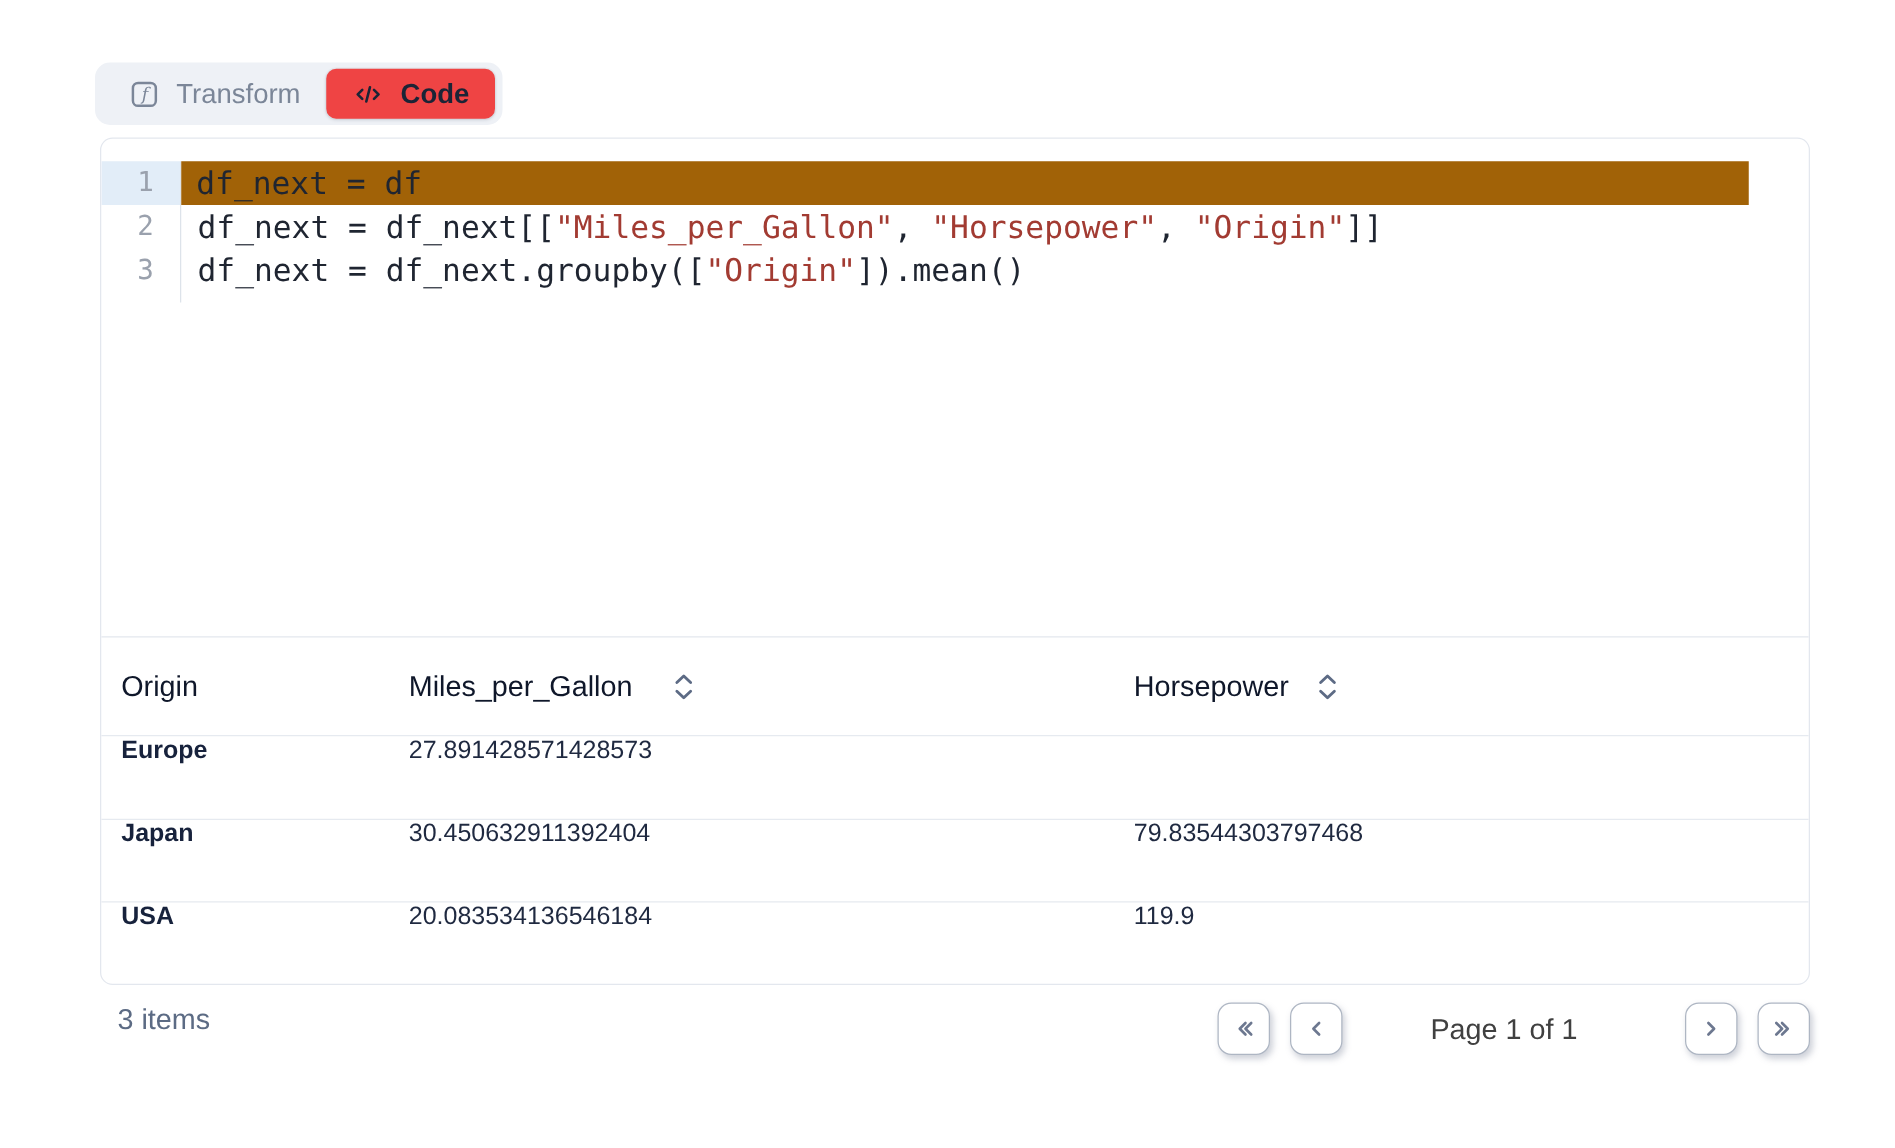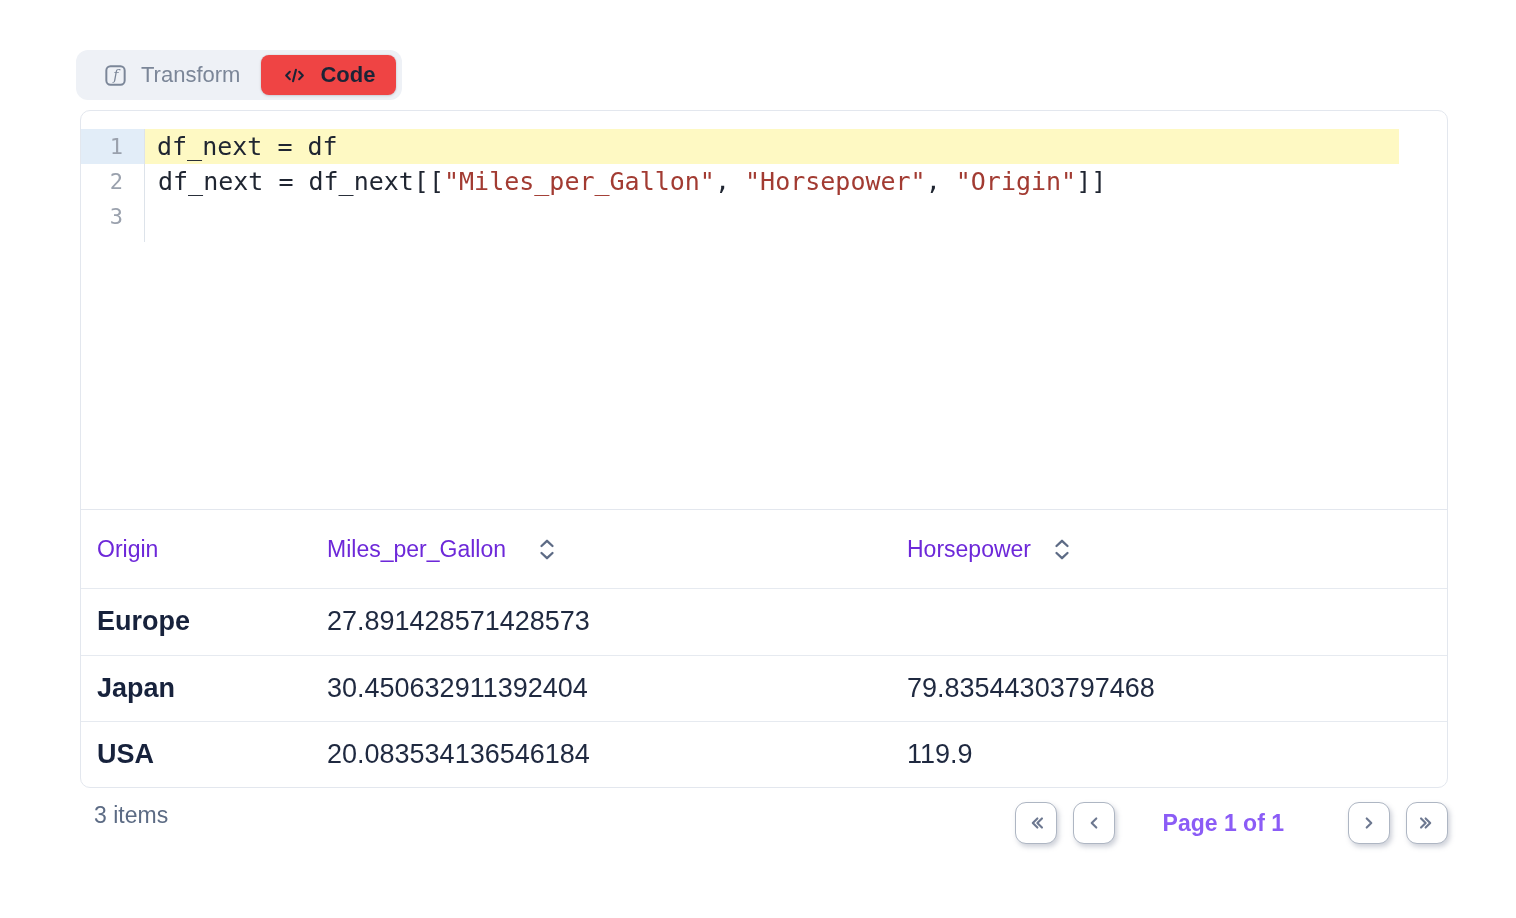--- a/index.html
+++ b/index.html
@@ -24,46 +24,46 @@
   
   .code-editor { height:399px; border-bottom:1px solid #e3e7ee; padding-top:18px; overflow:hidden; }
   .code-scroll { display:flex; align-items:stretch; }
   .gutter { width:64px; flex:0 0 64px; border-right:1px solid #dde3ea; padding-bottom:8px; }
   .ln { height:35px; line-height:35px; text-align:right; padding-right:21px;
         font-family:"DejaVu Sans Mono", monospace; font-size:22px; color:#9aa1ad; }
   .ln.active { background:#e2edf8; }
   .code-lines { flex:1; padding-bottom:8px; }
   .cm-line { height:35px; line-height:35px; padding-left:13px; white-space:pre;
              font-family:"DejaVu Sans Mono", monospace; font-size:25px; color:#1f2531; }
-  .cm-line.active { background:#fef9c3; width:calc(100% - 48px);padding-left:12px; }
+  .cm-line.active { background:#a16207; width:calc(100% - 48px);padding-left:12px; }
   .tok-string { color:#a23b32; }
 
   
-  .thead { display:flex; height:78px; align-items:center; font-size:23px; color:#6d28d9; }
+  .thead { display:flex; height:78px; align-items:center; font-size:23px; color:#0f172a; }
   .th { display:flex; align-items:center; gap:22px; padding-left:16px; height:100%; }
-  .trow { display:flex; align-items:center; height:66.5px; border-top:1px solid #e6eaf0;
-          font-size:27px; color:#1f2940; }
+  .trow { display:flex; align-items:flex-start; height:66.5px; border-top:1px solid #e6eaf0;
+          font-size:20px; color:#1f2940; }
   .td { padding-left:16px; overflow:hidden; white-space:nowrap; }
   .col-0 { width:230px; flex:0 0 230px; }
   .col-1 { width:580px; flex:0 0 580px;gap:32px; }
   .col-2 { flex:1; }
   .td.col-0 { font-weight:700; color:#17223c; }
   .sort-icon { display:inline-flex; color:#5d6b85; }
 
   
   .footer { position:absolute; left:80px; width:1368px; top:802px; height:46px;
             display:flex; align-items:flex-start; justify-content:space-between; }
   .items-count { font-size:23px; color:#5c6b84; padding-left:14px; }
   .pager { display:flex; align-items:center; }
   .pbtn { width:42px; height:42px; border:1.5px solid #aeb6c3; border-radius:11px;
           background:#ffffff; display:flex; align-items:center; justify-content:center;
           color:#6d7890; cursor:pointer; margin-left:16px;
           box-shadow:2px 3px 5px rgba(125,135,155,.38); }
   .pbtn:first-child { margin-left:0; }
-  .page-label { font-size:23px; font-weight:700; color:#8b5cf6; margin:0 48px; }
+  .page-label { font-size:23px; font-weight:400; color:#404040; margin:0 70px; }
 </style>
 </head>
 <body>
 
 <div class="tabbar">
   <div class="tab">
     <span style="display:inline-flex">
       <svg width="25" height="25" viewBox="0 0 24 24" fill="none" stroke="currentColor" stroke-width="1.9">
         <rect x="3.2" y="3.2" width="17.6" height="17.6" rx="4"></rect>
         <text x="12.4" y="16.6" text-anchor="middle" font-family="DejaVu Serif, serif" font-style="italic" font-size="13.5" fill="currentColor" stroke="none">f</text>
@@ -88,20 +88,21 @@
   <div class="code-editor">
     <div class="code-scroll">
       <div class="gutter" id="gutter">
           <div class="ln active">1</div>
           <div class="ln">2</div>
           <div class="ln">3</div>
         </div>
       <div class="code-lines" id="code-lines">
           <div class="cm-line active"><span>df_next = df</span></div>
           <div class="cm-line"><span>df_next = df_next[[</span><span class="tok-string">"Miles_per_Gallon"</span><span>, </span><span class="tok-string">"Horsepower"</span><span>, </span><span class="tok-string">"Origin"</span><span>]]</span></div>
+          <div class="cm-line"><span>df_next = df_next.groupby([</span><span class="tok-string">"Origin"</span><span>]).mean()</span></div>
         </div>
     </div>
   </div>
 
   <div class="thead" id="thead">
       <div class="th col-0">
         <span>Origin</span>
       </div>
       <div class="th col-1">
         <span>Miles_per_Gallon</span>

